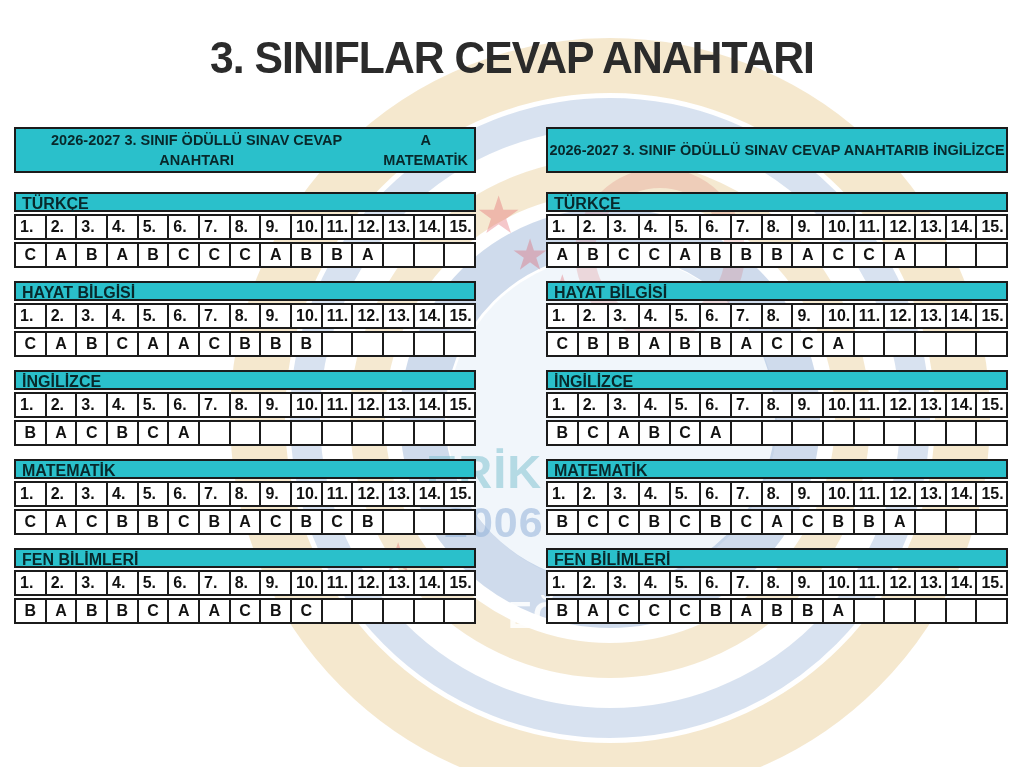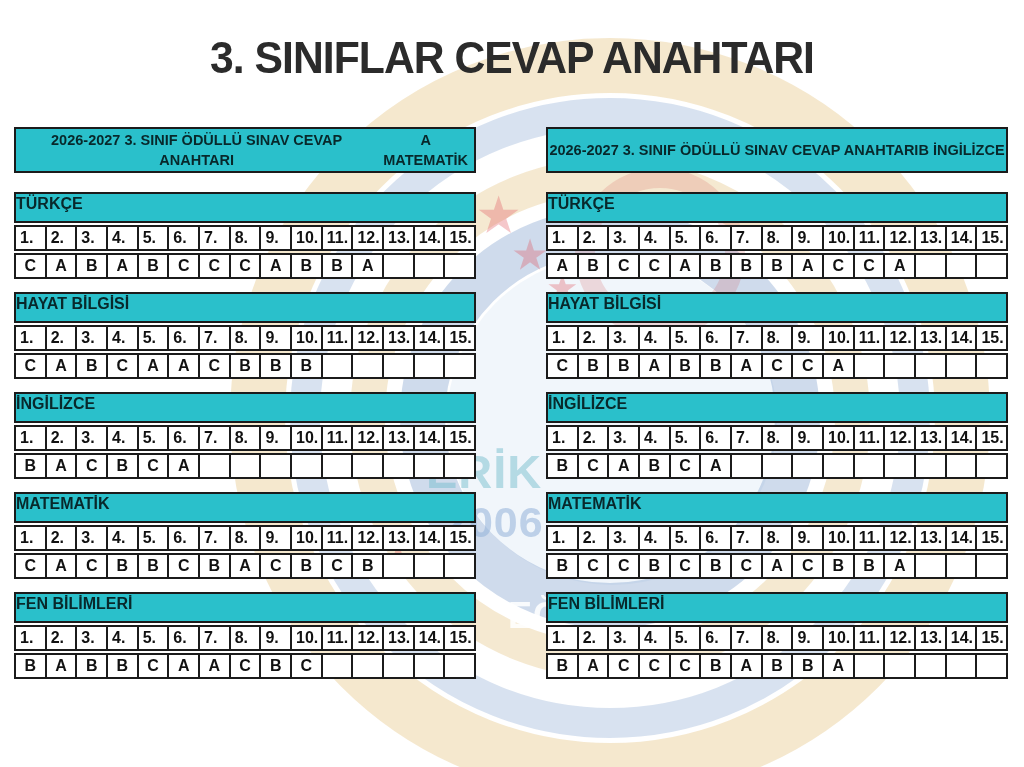--- a/index.html
+++ b/index.html
@@ -36,23 +36,23 @@
   .col-b { left:546px; }
   .col-header {
     box-sizing:border-box; height:46px; border:2px solid var(--border);
     background:var(--teal); color:#08282b;
     display:flex; align-items:center; justify-content:center;
     font-weight:bold; font-size:14.5px; line-height:20px; text-align:center;
   }
   .sections { margin-top:19px; }
   .section { margin-bottom:13px; }
   .sec-title {
-    box-sizing:border-box; height:31px; border:2px solid var(--border);
+    box-sizing:border-box; height:20px; border:2px solid var(--border);
     background:var(--teal); color:#08282b; font-weight:bold; font-size:16px;
-    line-height:20px; 
+    line-height:20px; padding-left:6px;
   }
   .row {
     box-sizing:border-box; display:flex; height:26px; margin-top:2px;
     border:2px solid var(--border); background:#ffffff;
   }
   .cell {
     box-sizing:border-box; flex:1 1 0; min-width:0;
     border-right:2px solid var(--border);
     font-weight:bold; font-size:16px; line-height:21px; color:#111;
     white-space:nowrap; overflow:hidden;

